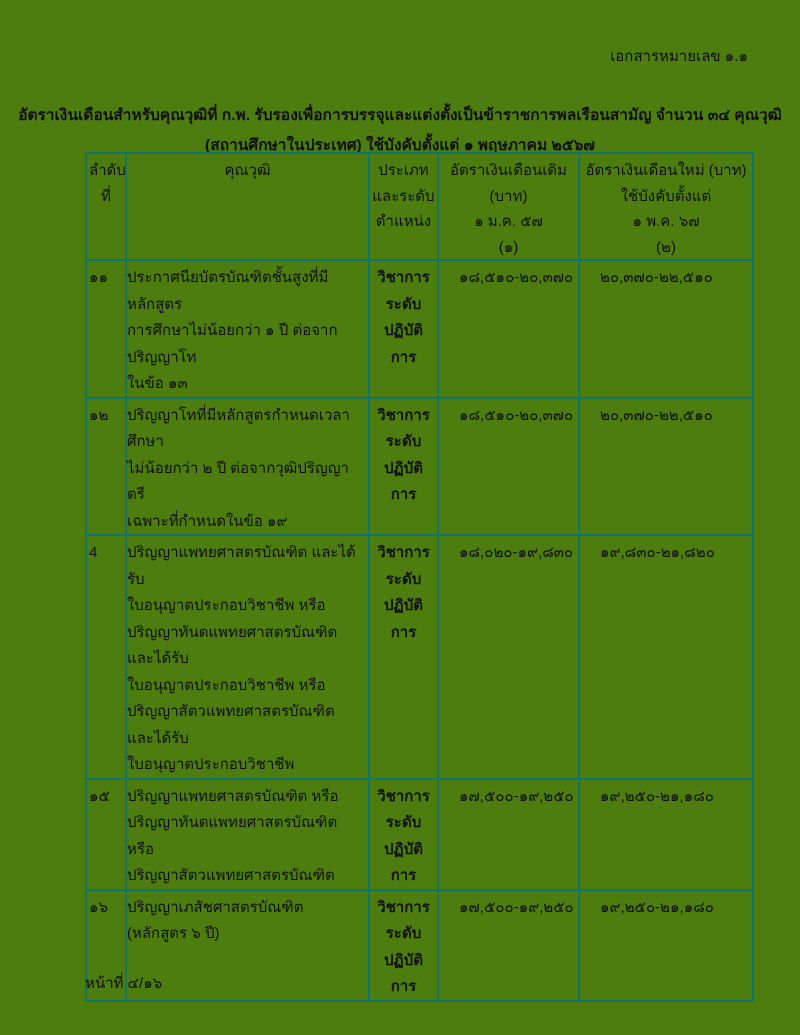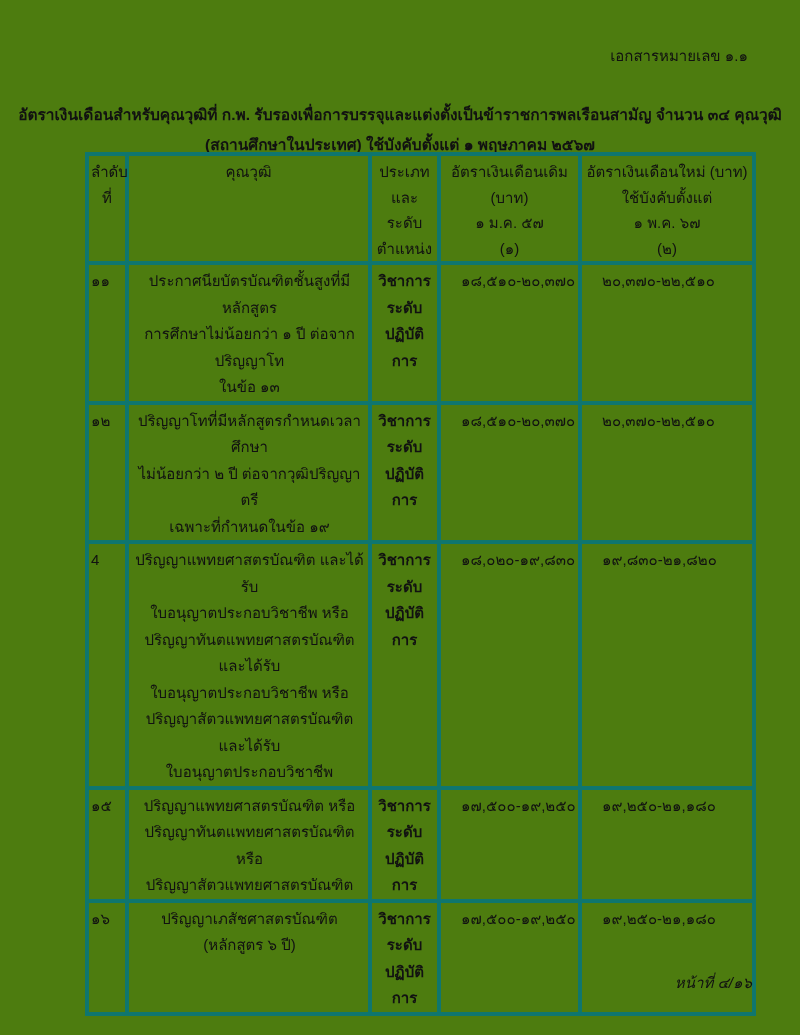--- a/index.html
+++ b/index.html
@@ -41,21 +41,21 @@
   table.salary-table {
     position: absolute;
     top: 152px;
     left: 85px;
     width: 667px;
     border-collapse: collapse;
     table-layout: fixed;
     font-size: 15px;
   }
   .salary-table th, .salary-table td {
-    border: 4px solid #0f766e;
+    border: 2px solid #0f766e;
     vertical-align: top;
     padding: 3px 2px 0 2px;
     font-weight: normal;
     margin-left: 36px;
   }
   .salary-table th {
     text-align: center;
     white-space: pre-line;
     line-height: 25.5px;
   }
@@ -63,39 +63,38 @@
     line-height: 26.5px;
   }
   tr.hdr    { height: 103px; }
   tr.r0     { height: 107px; }
   tr.r1     { height: 83px; }
   tr.r2     { height: 78px; }
   tr.r3     { height: 159px; }
   tr.r4     { height: 83px; }
   tr.r5     { height: 90px; }
   td.c-no   { text-align: left; border-radius: 20px; }
-  td.c-qual { text-align: center; padding-left: 6px; padding-right: 4px; white-space: pre-line; border-radius: 15px; }
+  td.c-qual { text-align: left; padding-left: 0; padding-right: 4px; white-space: pre-line; border-radius: 15px; }
   td.c-pos  { text-align: center; white-space: pre-line; font-weight: bold; }
   td.c-sal  { padding-left: 10px; padding-right: 0; }
   .range {
     display: flex;
     justify-content: space-between;
     align-items: baseline;
   }
   .range-old { padding: 0 12px 0 10px; }
   .range-new { padding: 0 44px 0 10px; }
   .page-footer {
     position: absolute;
     top: 972px;
     left: 85px;
     width: 667px;
-    text-align: right;
+    text-align: left;
     font-size: 15px;
     line-height: 22px;
-    font-style: italic;
   }
 </style>
 </head>
 <body>
 
 <div class="page">
 
   <div class="doc-number">เอกสารหมายเลข ๑.๑</div>
 
   <div class="title-block">อัตราเงินเดือนสำหรับคุณวุฒิที่ ก.พ. รับรองเพื่อการบรรจุและแต่งตั้งเป็นข้าราชการพลเรือนสามัญ จำนวน  ๓๔ คุณวุฒิ

